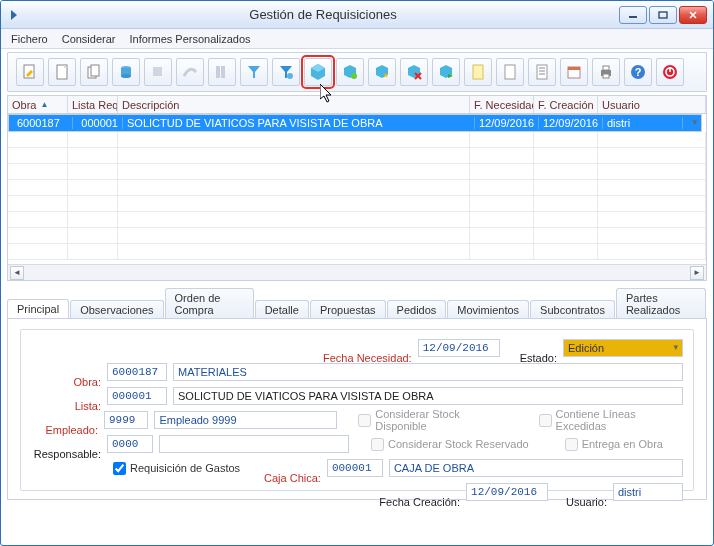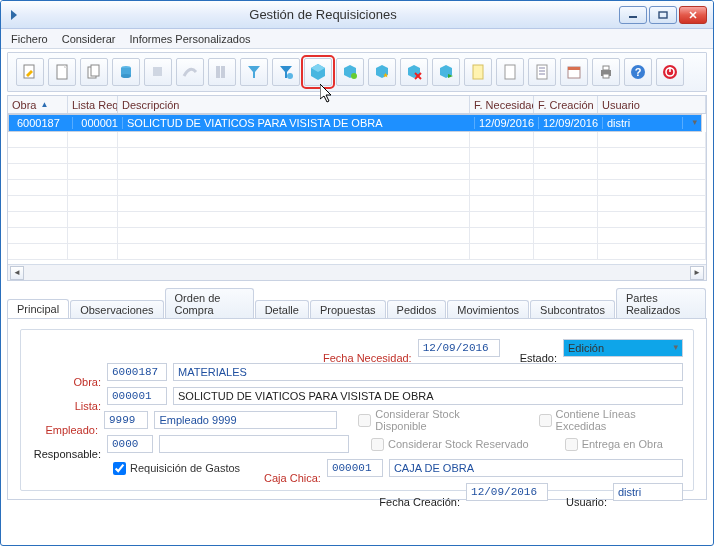--- a/index.html
+++ b/index.html
@@ -189,21 +189,21 @@
     color:#2050a0;
     display: inline-flex; align-items:center;
   }
   .fld.mono { font-family: "Courier New", monospace; color:#2050a0; letter-spacing:0; }
   .fld.blue { color:#2050a0; }
   .chk { display:inline-flex; align-items:center; gap:4px; color:#777; }
   .chk input { width:13px; height:13px; }
   .chk.dis { color:#9a9a9a; }
   .sel {
     border:1px solid #c8d0de; height:18px; padding:0 18px 0 4px;
-    background:#0ea5e9; color:#333; position:relative; display:inline-flex; align-items:center;
+    background:#eab308; color:#333; position:relative; display:inline-flex; align-items:center;
   }
   .sel::after { content:"▾"; position:absolute; right:4px; font-size:9px; color:#666; top:2px;}
 
   
   .w-obra{width:60px;} .w-lista{width:50px;} .w-desc{width:352px;}
   .w-nec{width:64px;} .w-crea{width:64px;} .w-usr{width:80px;}
 
   
   .cursor {
     position:absolute;

